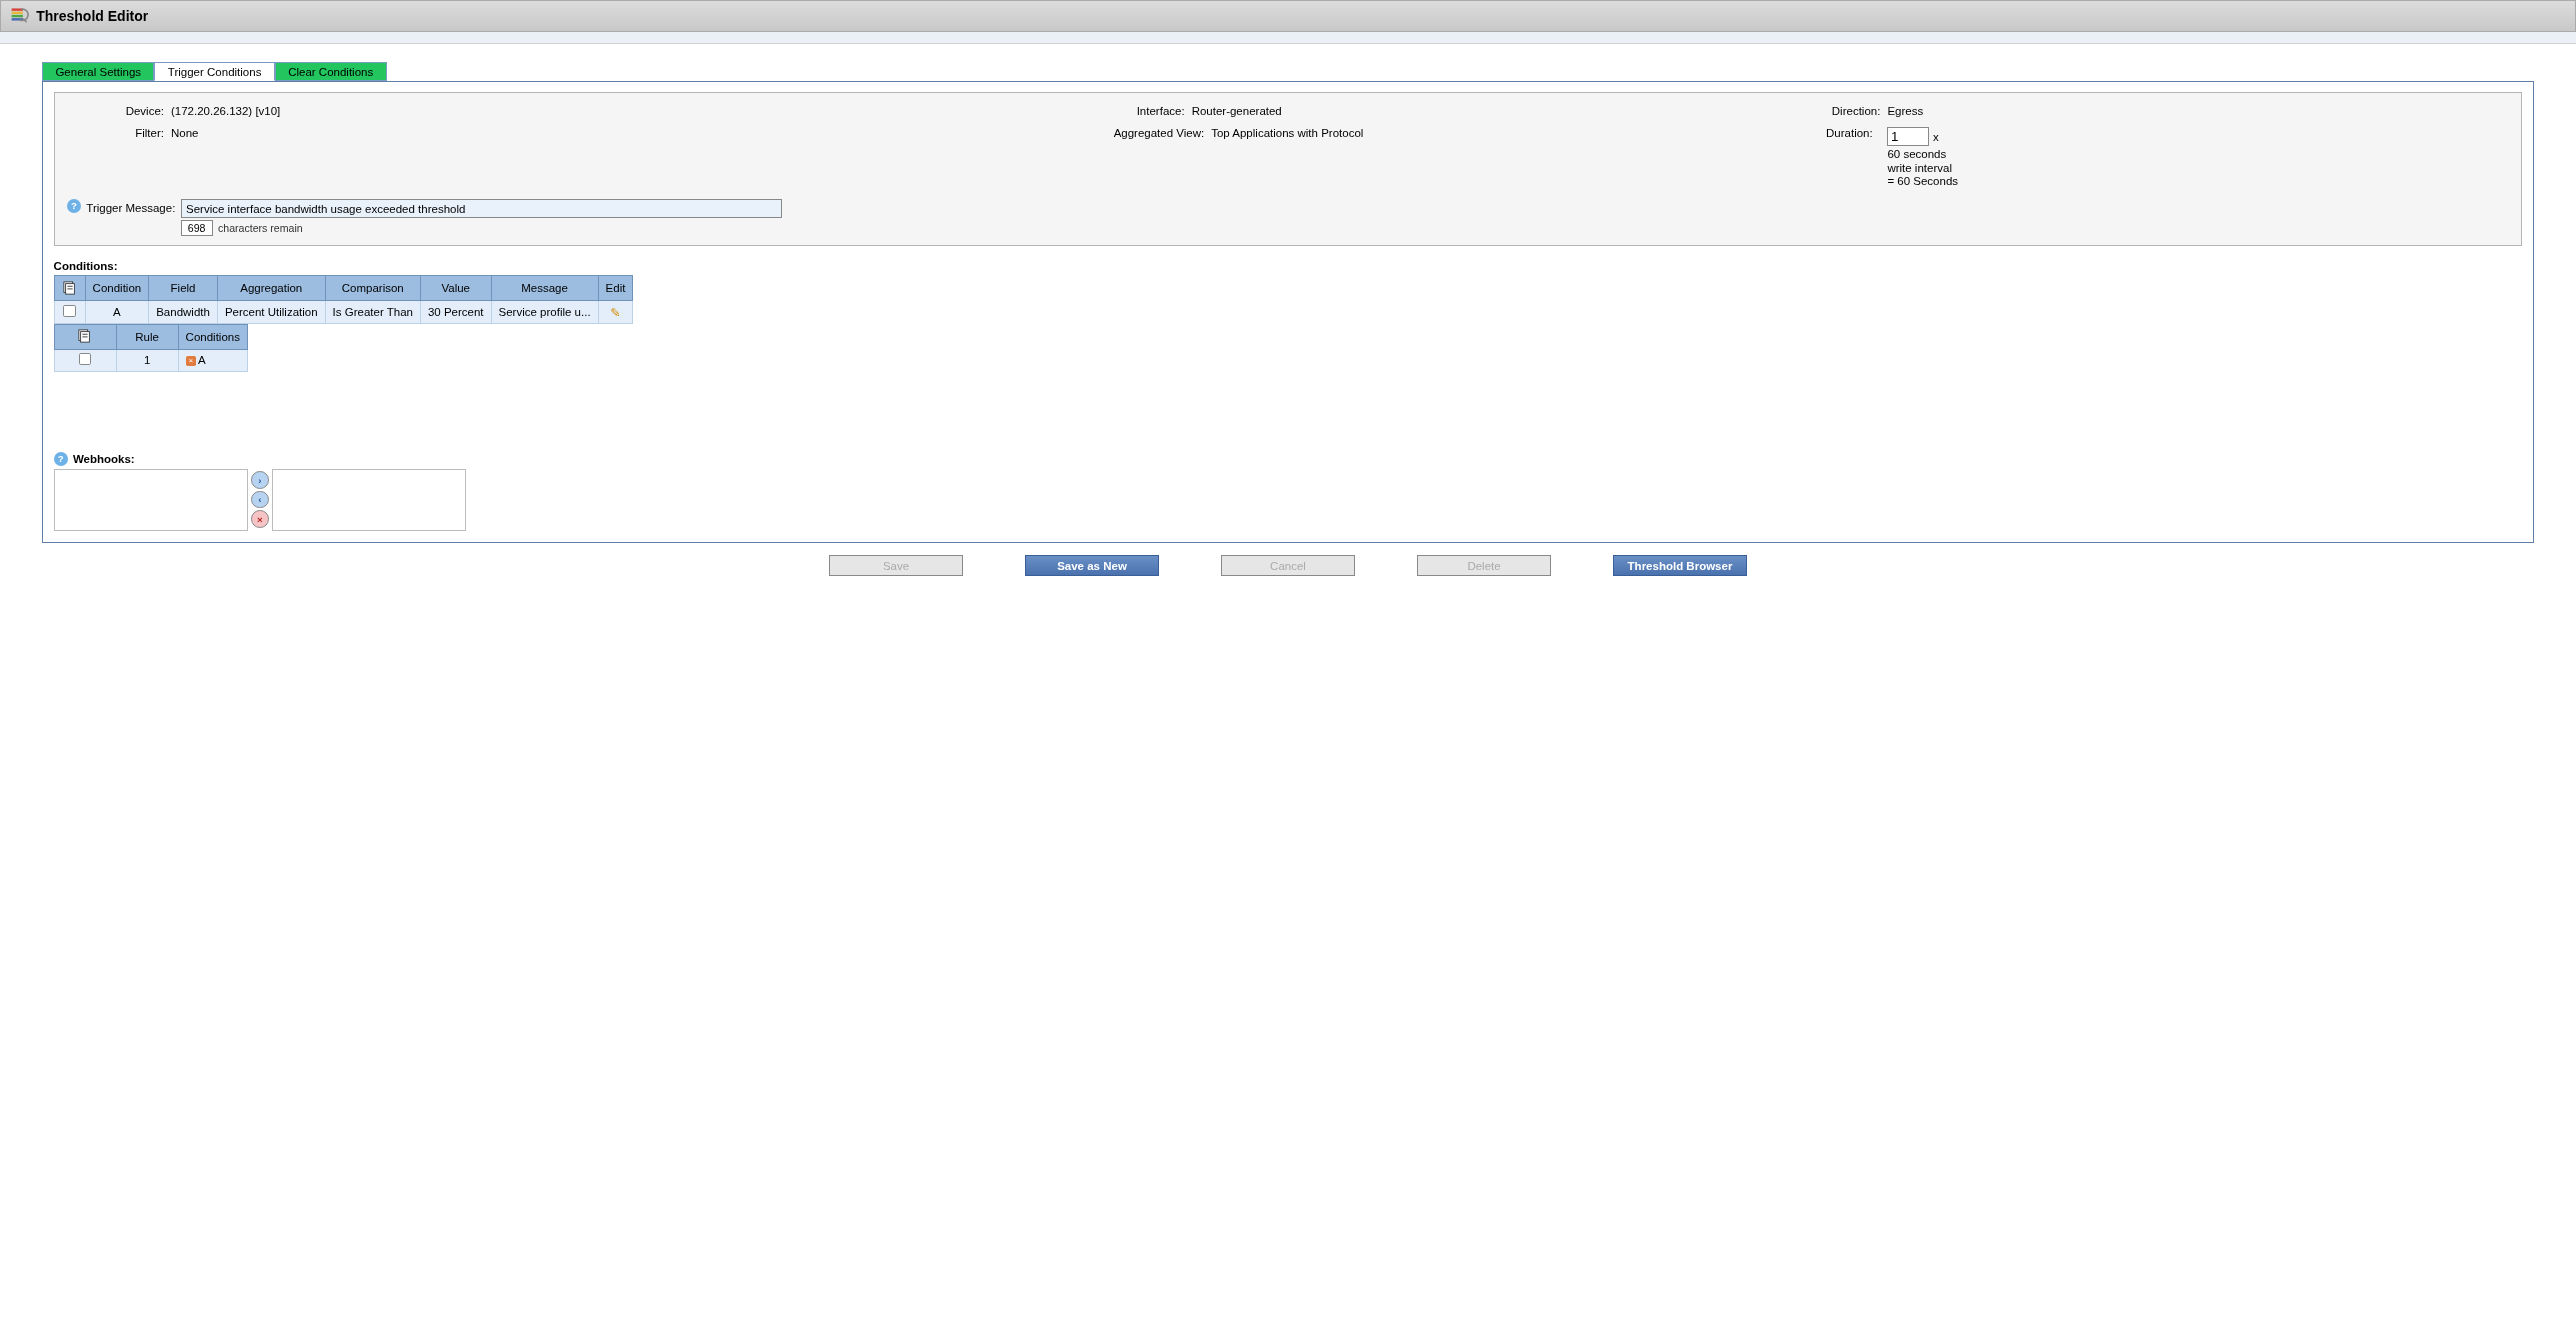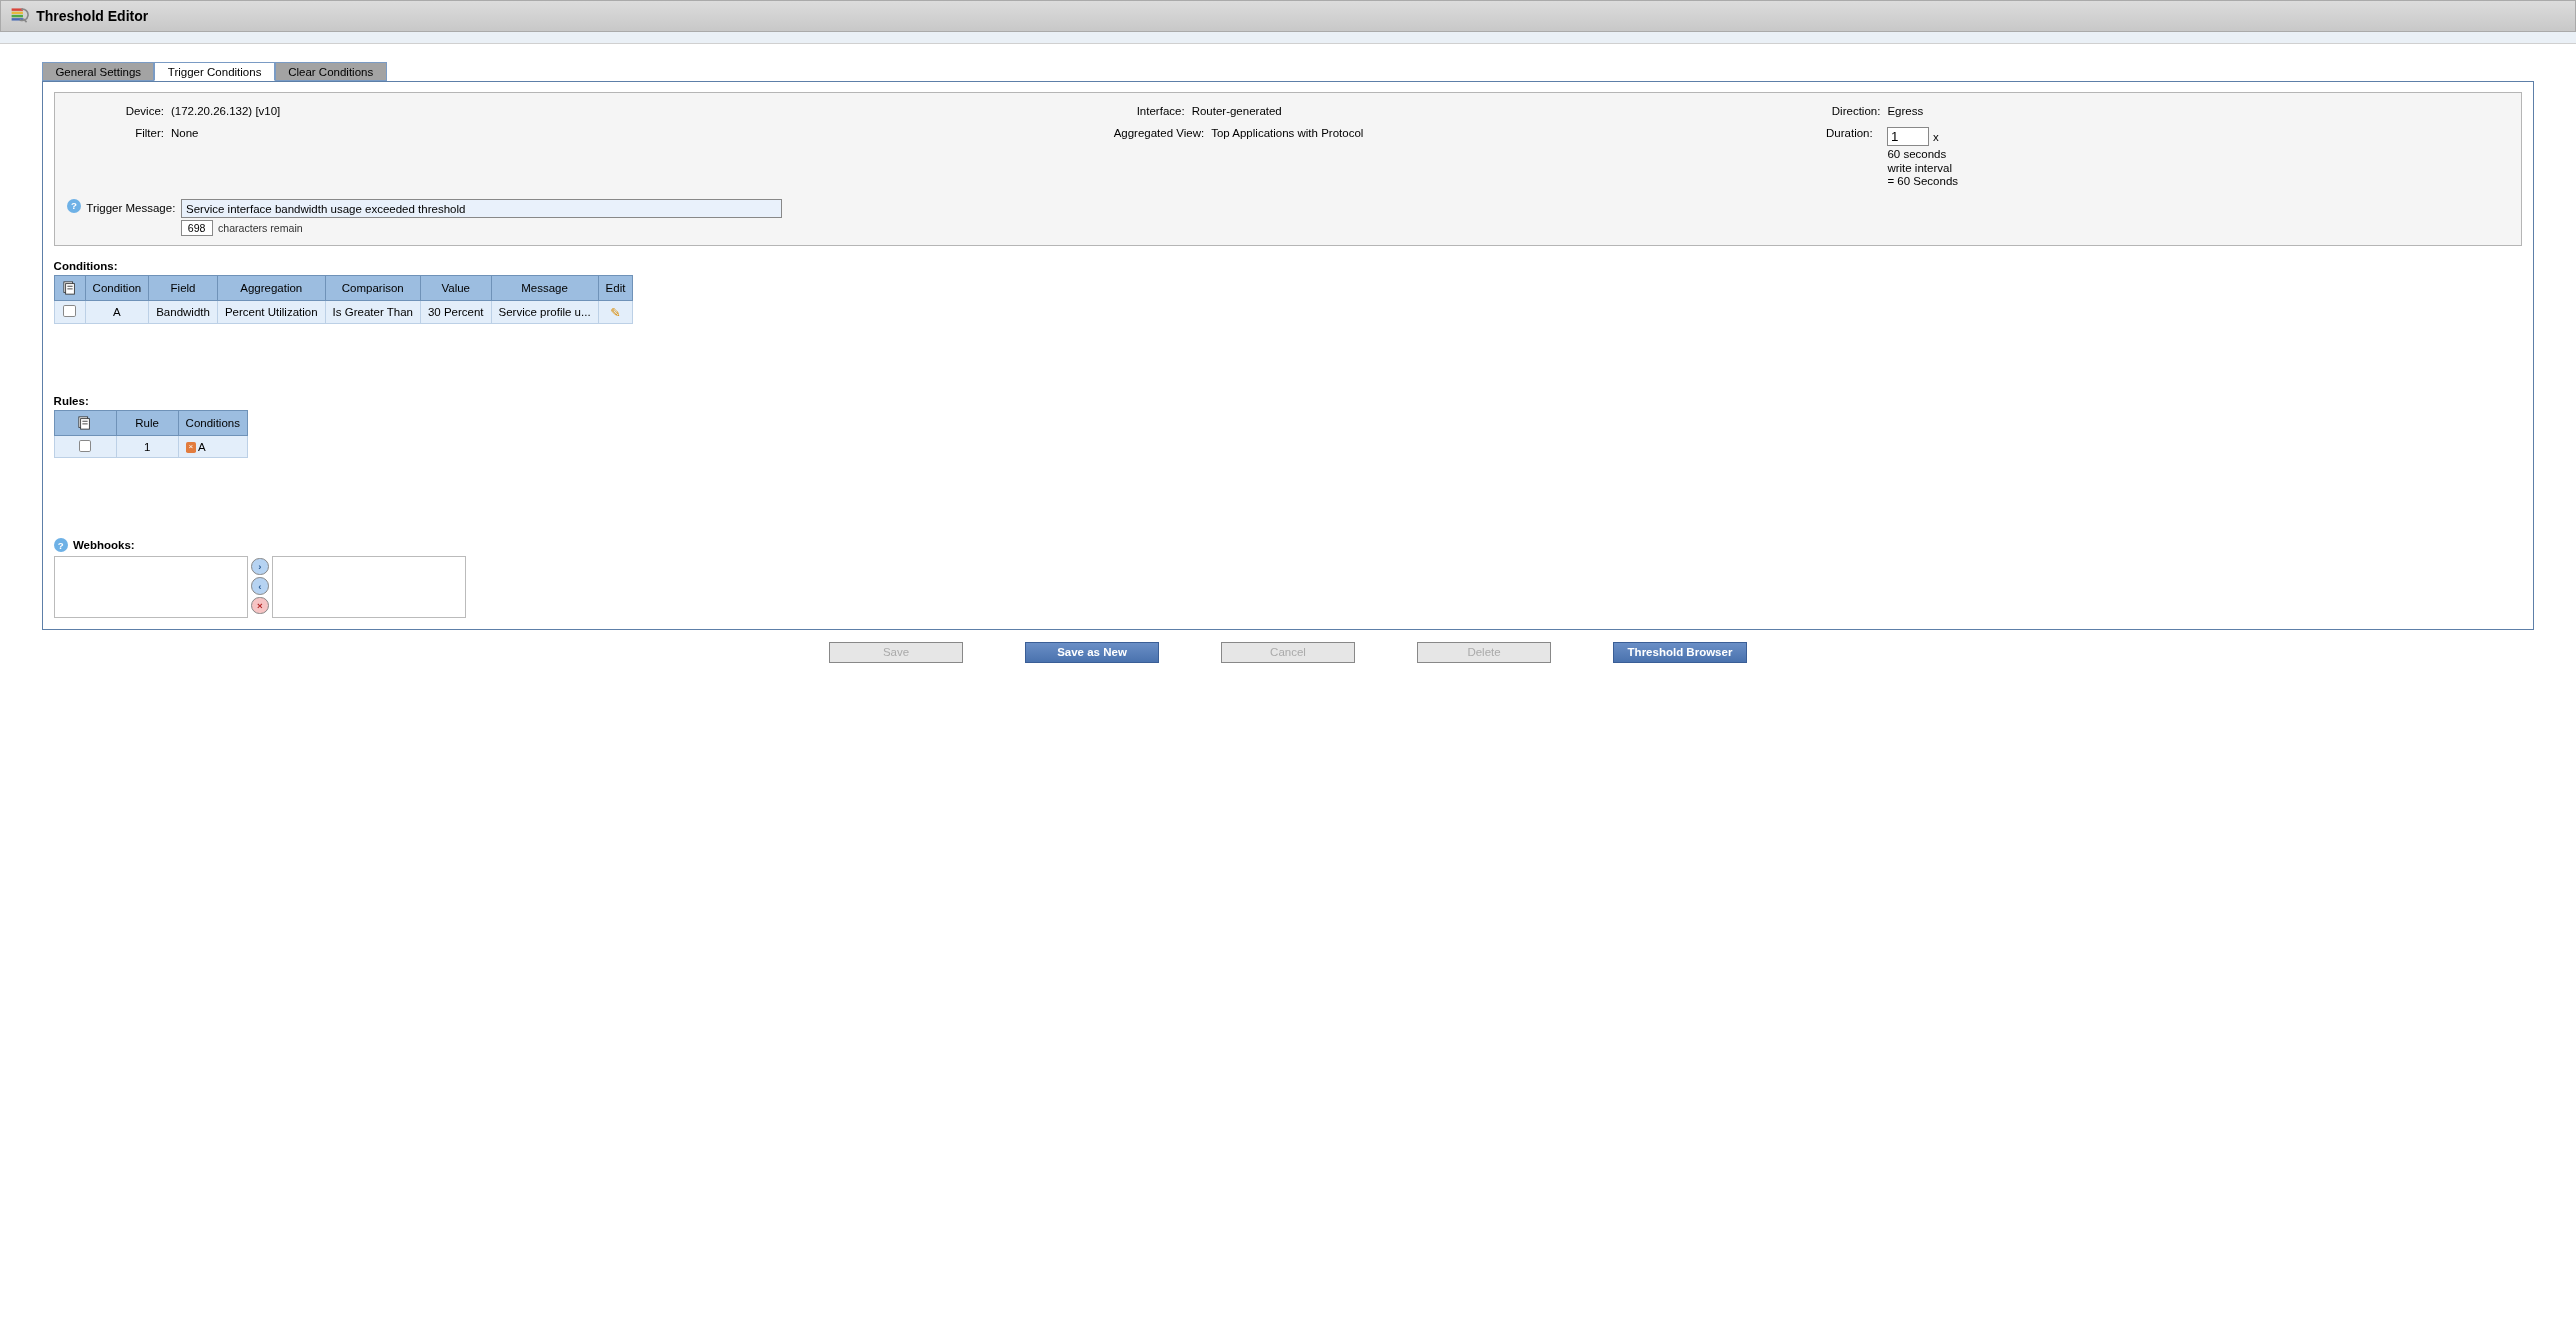--- a/index.html
+++ b/index.html
@@ -36,21 +36,21 @@
   .tabs {
     display: flex;
   }
   .tab {
     padding: 2.7px 12.4px;
     font-size: 11.5px;
     border: 0.9px solid #7a9bc4;
     cursor: pointer;
   }
   .tab.inactive {
-    background: #a3a3a3;
+    background: #22c55e;
     color: #000;
   }
   .tab.active {
     background: #fff;
     border-bottom: 0.9px solid #fff;
   }
   .content-panel {
     border: 0.9px solid #5d7fa8;
     padding: 10.6px;
     margin-top: -0.9px;
@@ -357,21 +357,20 @@
           <td>Bandwidth</td>
           <td>Percent Utilization</td>
           <td>Is Greater Than</td>
           <td>30 Percent</td>
           <td>Service profile u...</td>
           <td><span class="pencil">✎</span></td>
         </tr>
       </tbody>
     </table>
 
-    <div class="section-label" style="margin-top:71px;">Rules:</div>
     <table class="grid rules-table">
       <thead>
         <tr>
           <th class="icon-cell">
             <span class="doc-icon">
               <svg width="14" height="14" viewBox="0 0 16 16">
                   <rect x="1" y="1" width="10" height="12" fill="#fff" stroke="#333"></rect>
                   <rect x="3" y="3" width="10" height="12" fill="#fff" stroke="#333"></rect>
                   <line x1="5" y1="6" x2="11" y2="6" stroke="#333"></line>
                   <line x1="5" y1="9" x2="11" y2="9" stroke="#333"></line>

